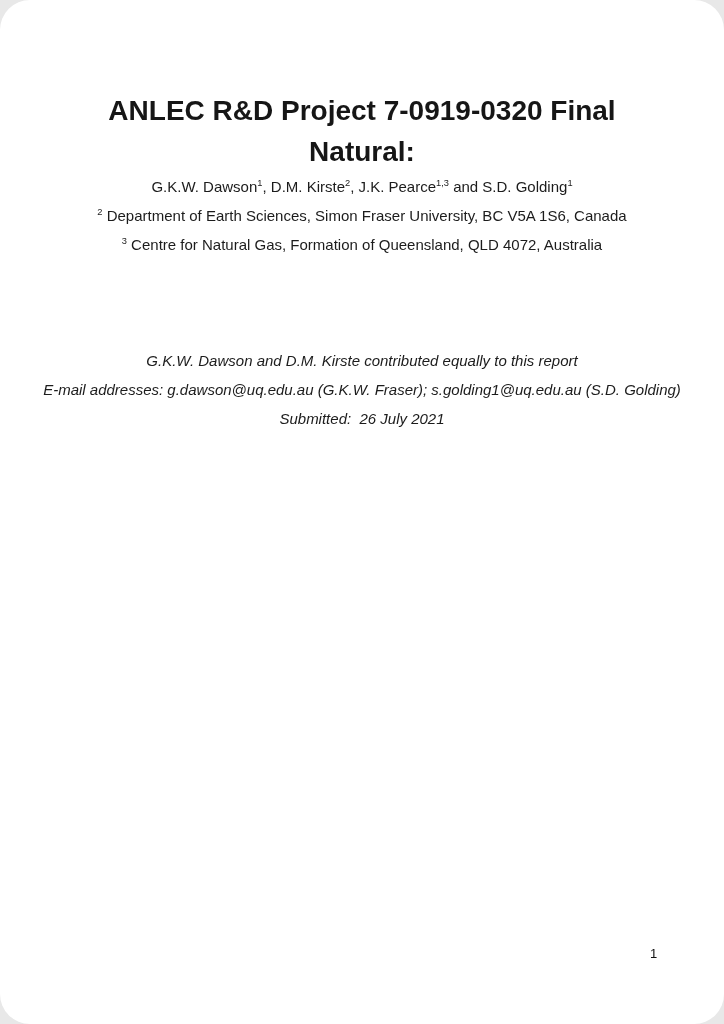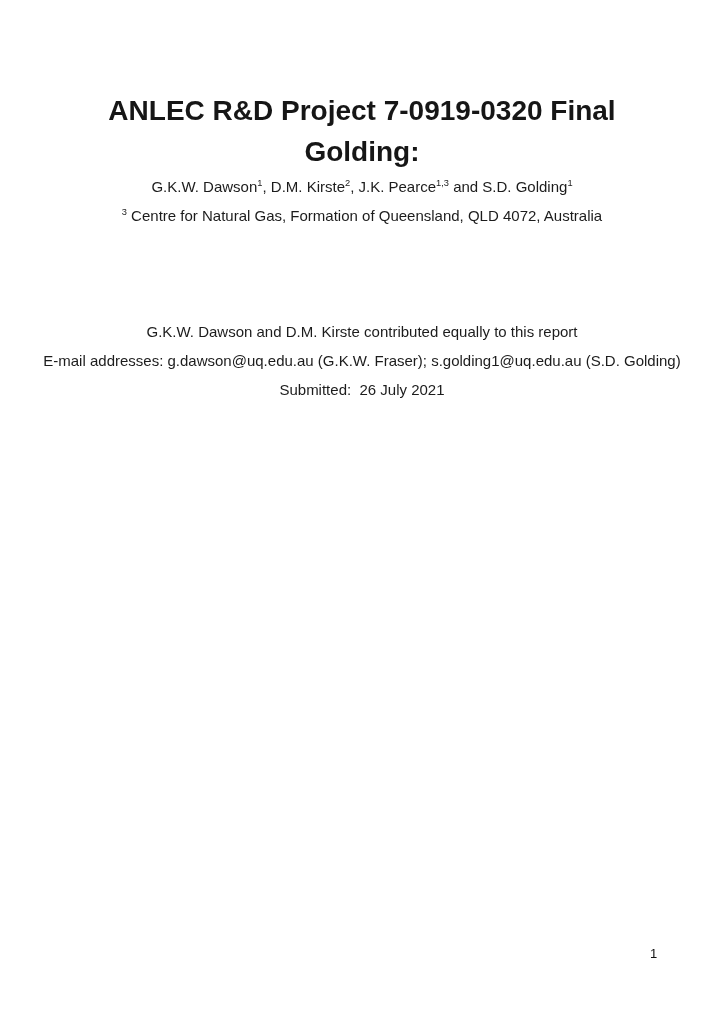--- a/index.html
+++ b/index.html
@@ -6,20 +6,21 @@
   html, body { background: #e8e8e8; }
   .page {
     position: relative;
     width: 724px;
     height: 1024px;
     margin: 0 auto;
     background: #ffffff;
     font-family: "Liberation Sans", sans-serif;
     color: #1c1c1c;
     overflow: hidden;
+    border-radius: 30px;
   }
   .title-block {
     padding-top: 90px;
     text-align: center;
     font-size: 28px;
     font-weight: 700;
     line-height: 41px;
     color: #161616;
   }
   .title-line { white-space: nowrap; }
@@ -33,43 +34,44 @@
     font-size: 0.62em;
     vertical-align: super;
     line-height: 0;
   }
   .notes-block {
     margin-top: 87px;
     text-align: center;
     font-size: 15px;
     line-height: 29px;
   }
-  .notes-block .line { white-space: pre; }
+  .notes-block .line { white-space: pre; font-style: italic; }
   .submitted-line { }
   .page-number {
     position: absolute;
     top: 944px;
     left: 650px;
     font-size: 13px;
     line-height: 20px;
     color: #111111;
   }
 </style>
 </head>
 <body>
 
 <div class="page">
 
   <div class="title-block">
     <div class="title-line">ANLEC R&amp;D Project 7-0919-0320 Final</div>
-    <div class="title-line">Golding:</div>
+    <div class="title-line">Natural:</div>
   </div>
 
   <div class="byline-block">
     <div class="line"><span>G.K.W. Dawson</span><sup>1</sup><span>, D.M. Kirste</span><sup>2</sup><span>, J.K. Pearce</span><sup>1,3</sup><span> and S.D. Golding</span><sup>1</sup></div>
+    <div class="line"><sup>2</sup><span> Department of Earth Sciences, Simon Fraser University, BC V5A 1S6, Canada</span></div>
     <div class="line"><sup>3</sup><span> Centre for Natural Gas, Formation of Queensland, QLD 4072, Australia</span></div>
   </div>
 
   <div class="notes-block">
     <div class="line">G.K.W. Dawson and D.M. Kirste contributed equally to this report</div>
     <div class="line">E-mail addresses: g.dawson@uq.edu.au (G.K.W. Fraser); s.golding1@uq.edu.au (S.D. Golding)</div>
     <div class="line submitted-line">Submitted:  26 July 2021</div>
   </div>
 
   <div class="page-number">1</div>

